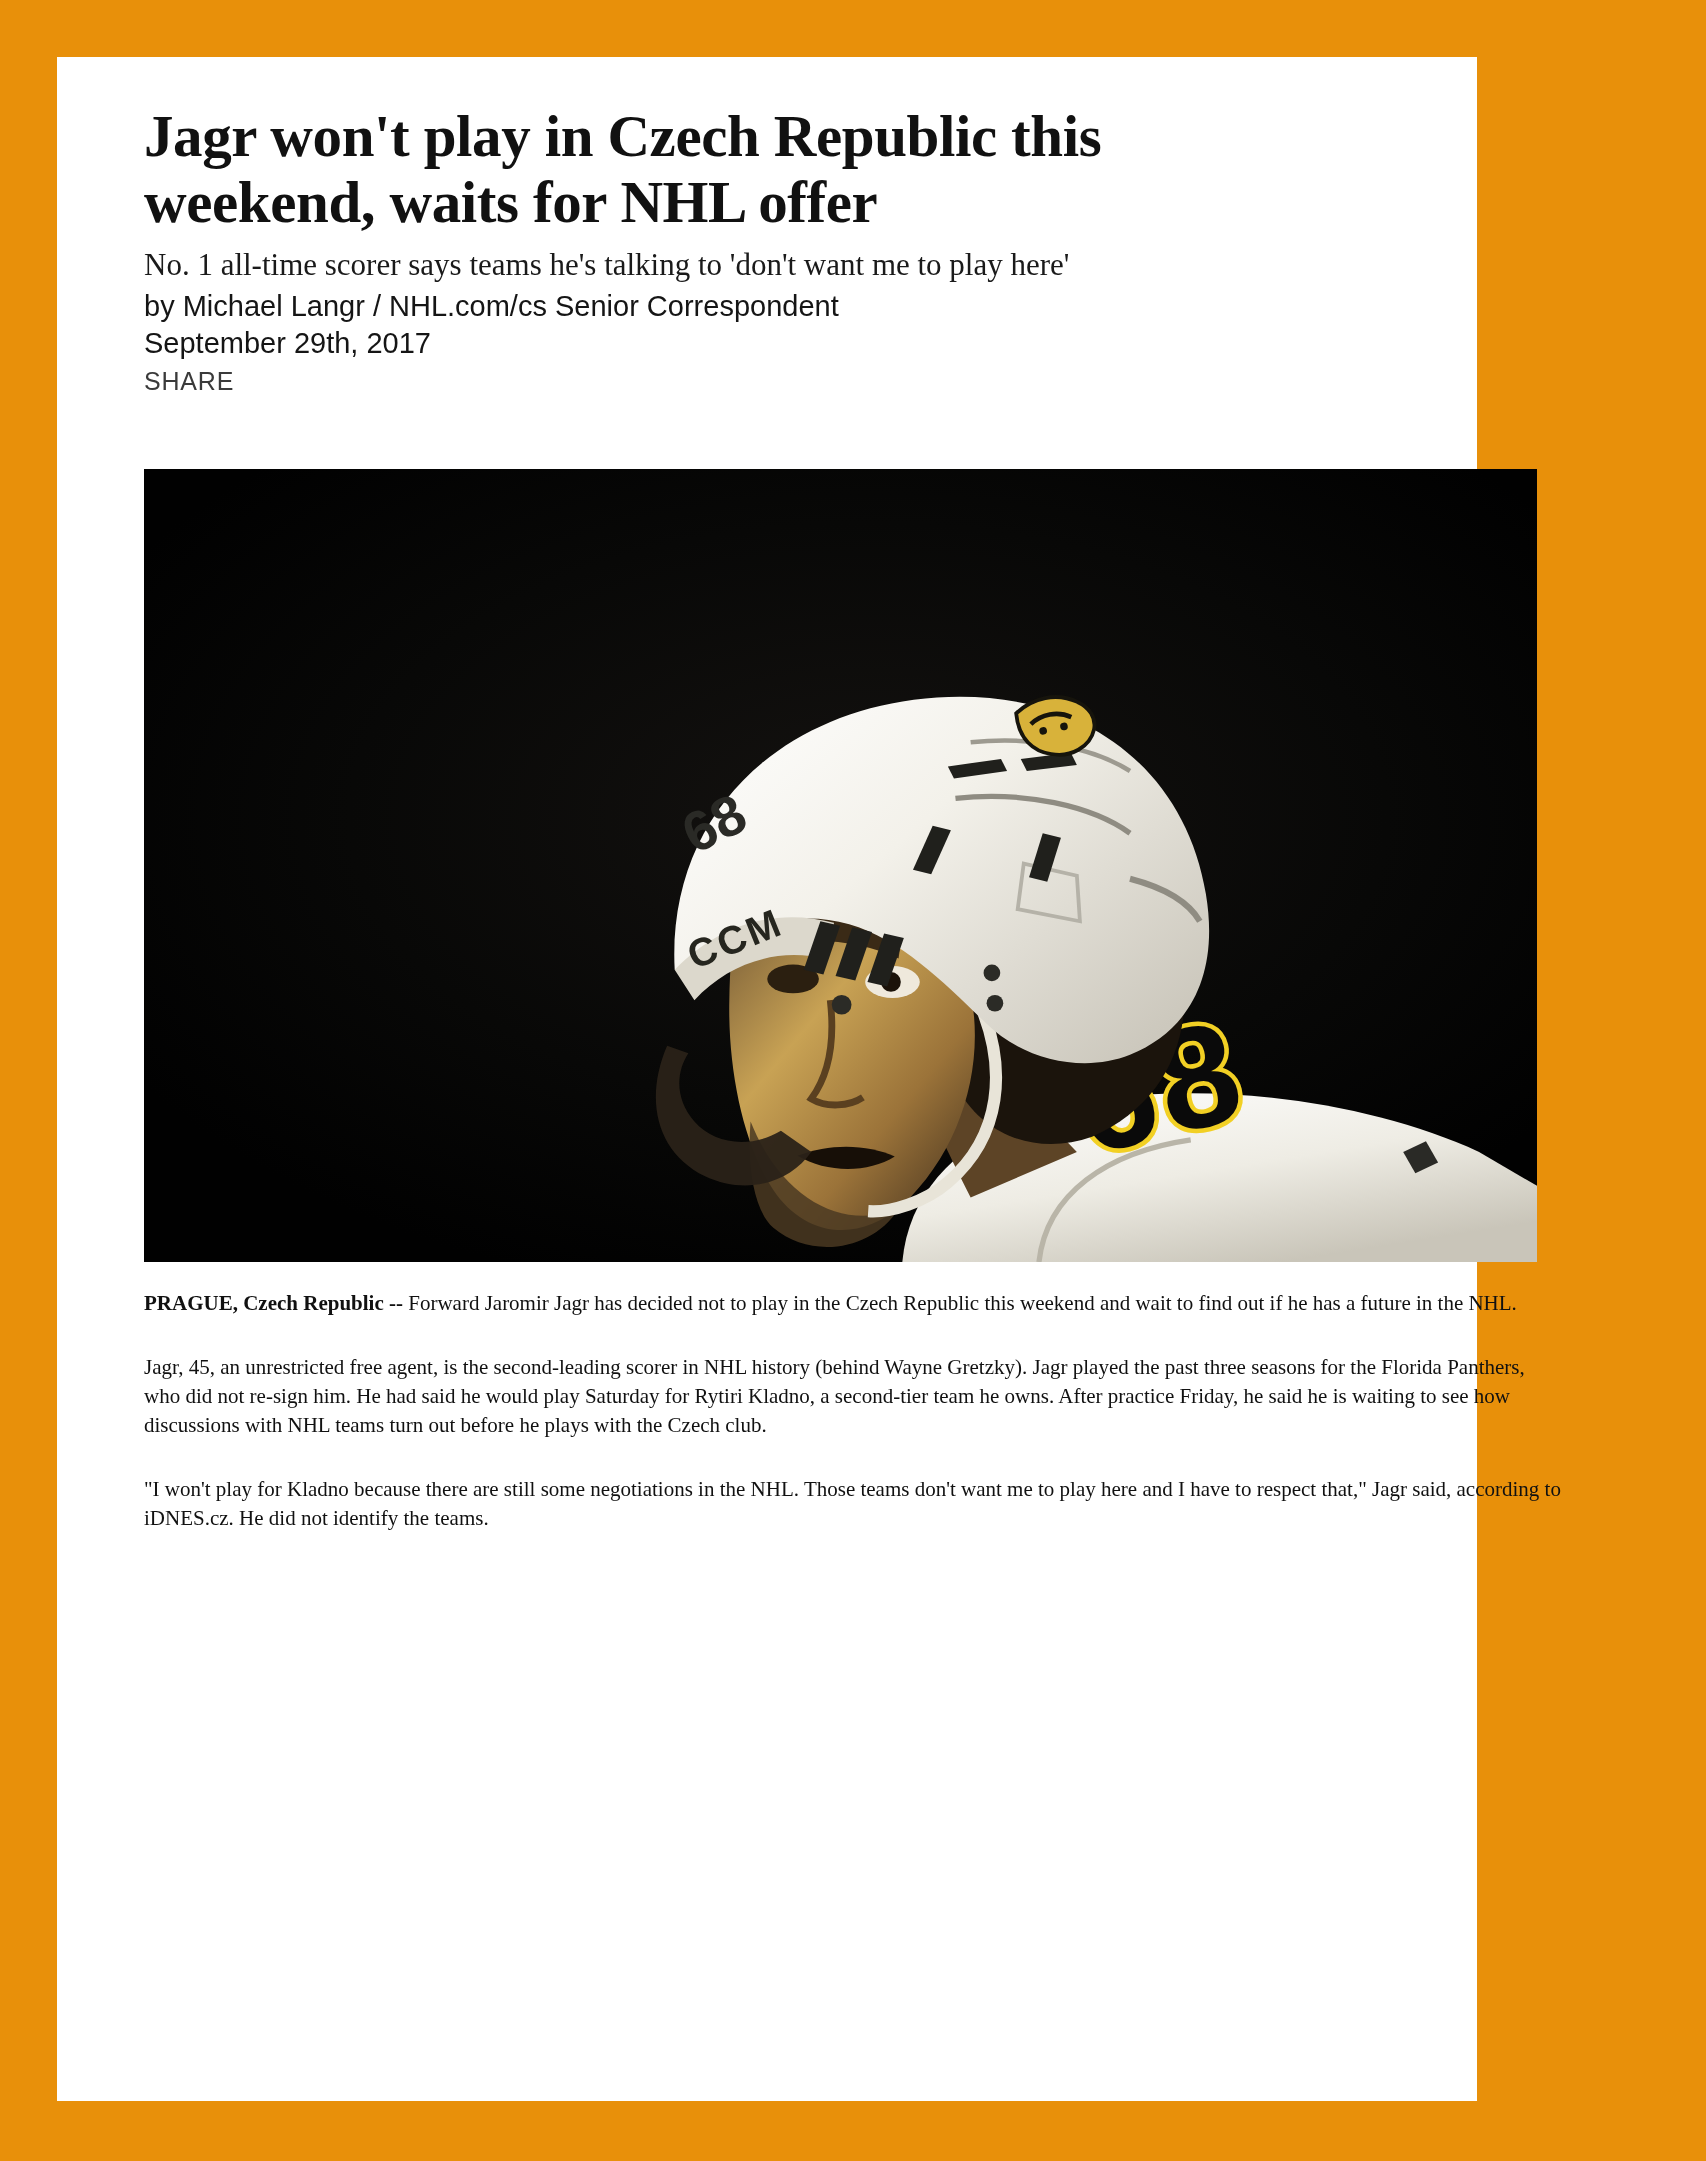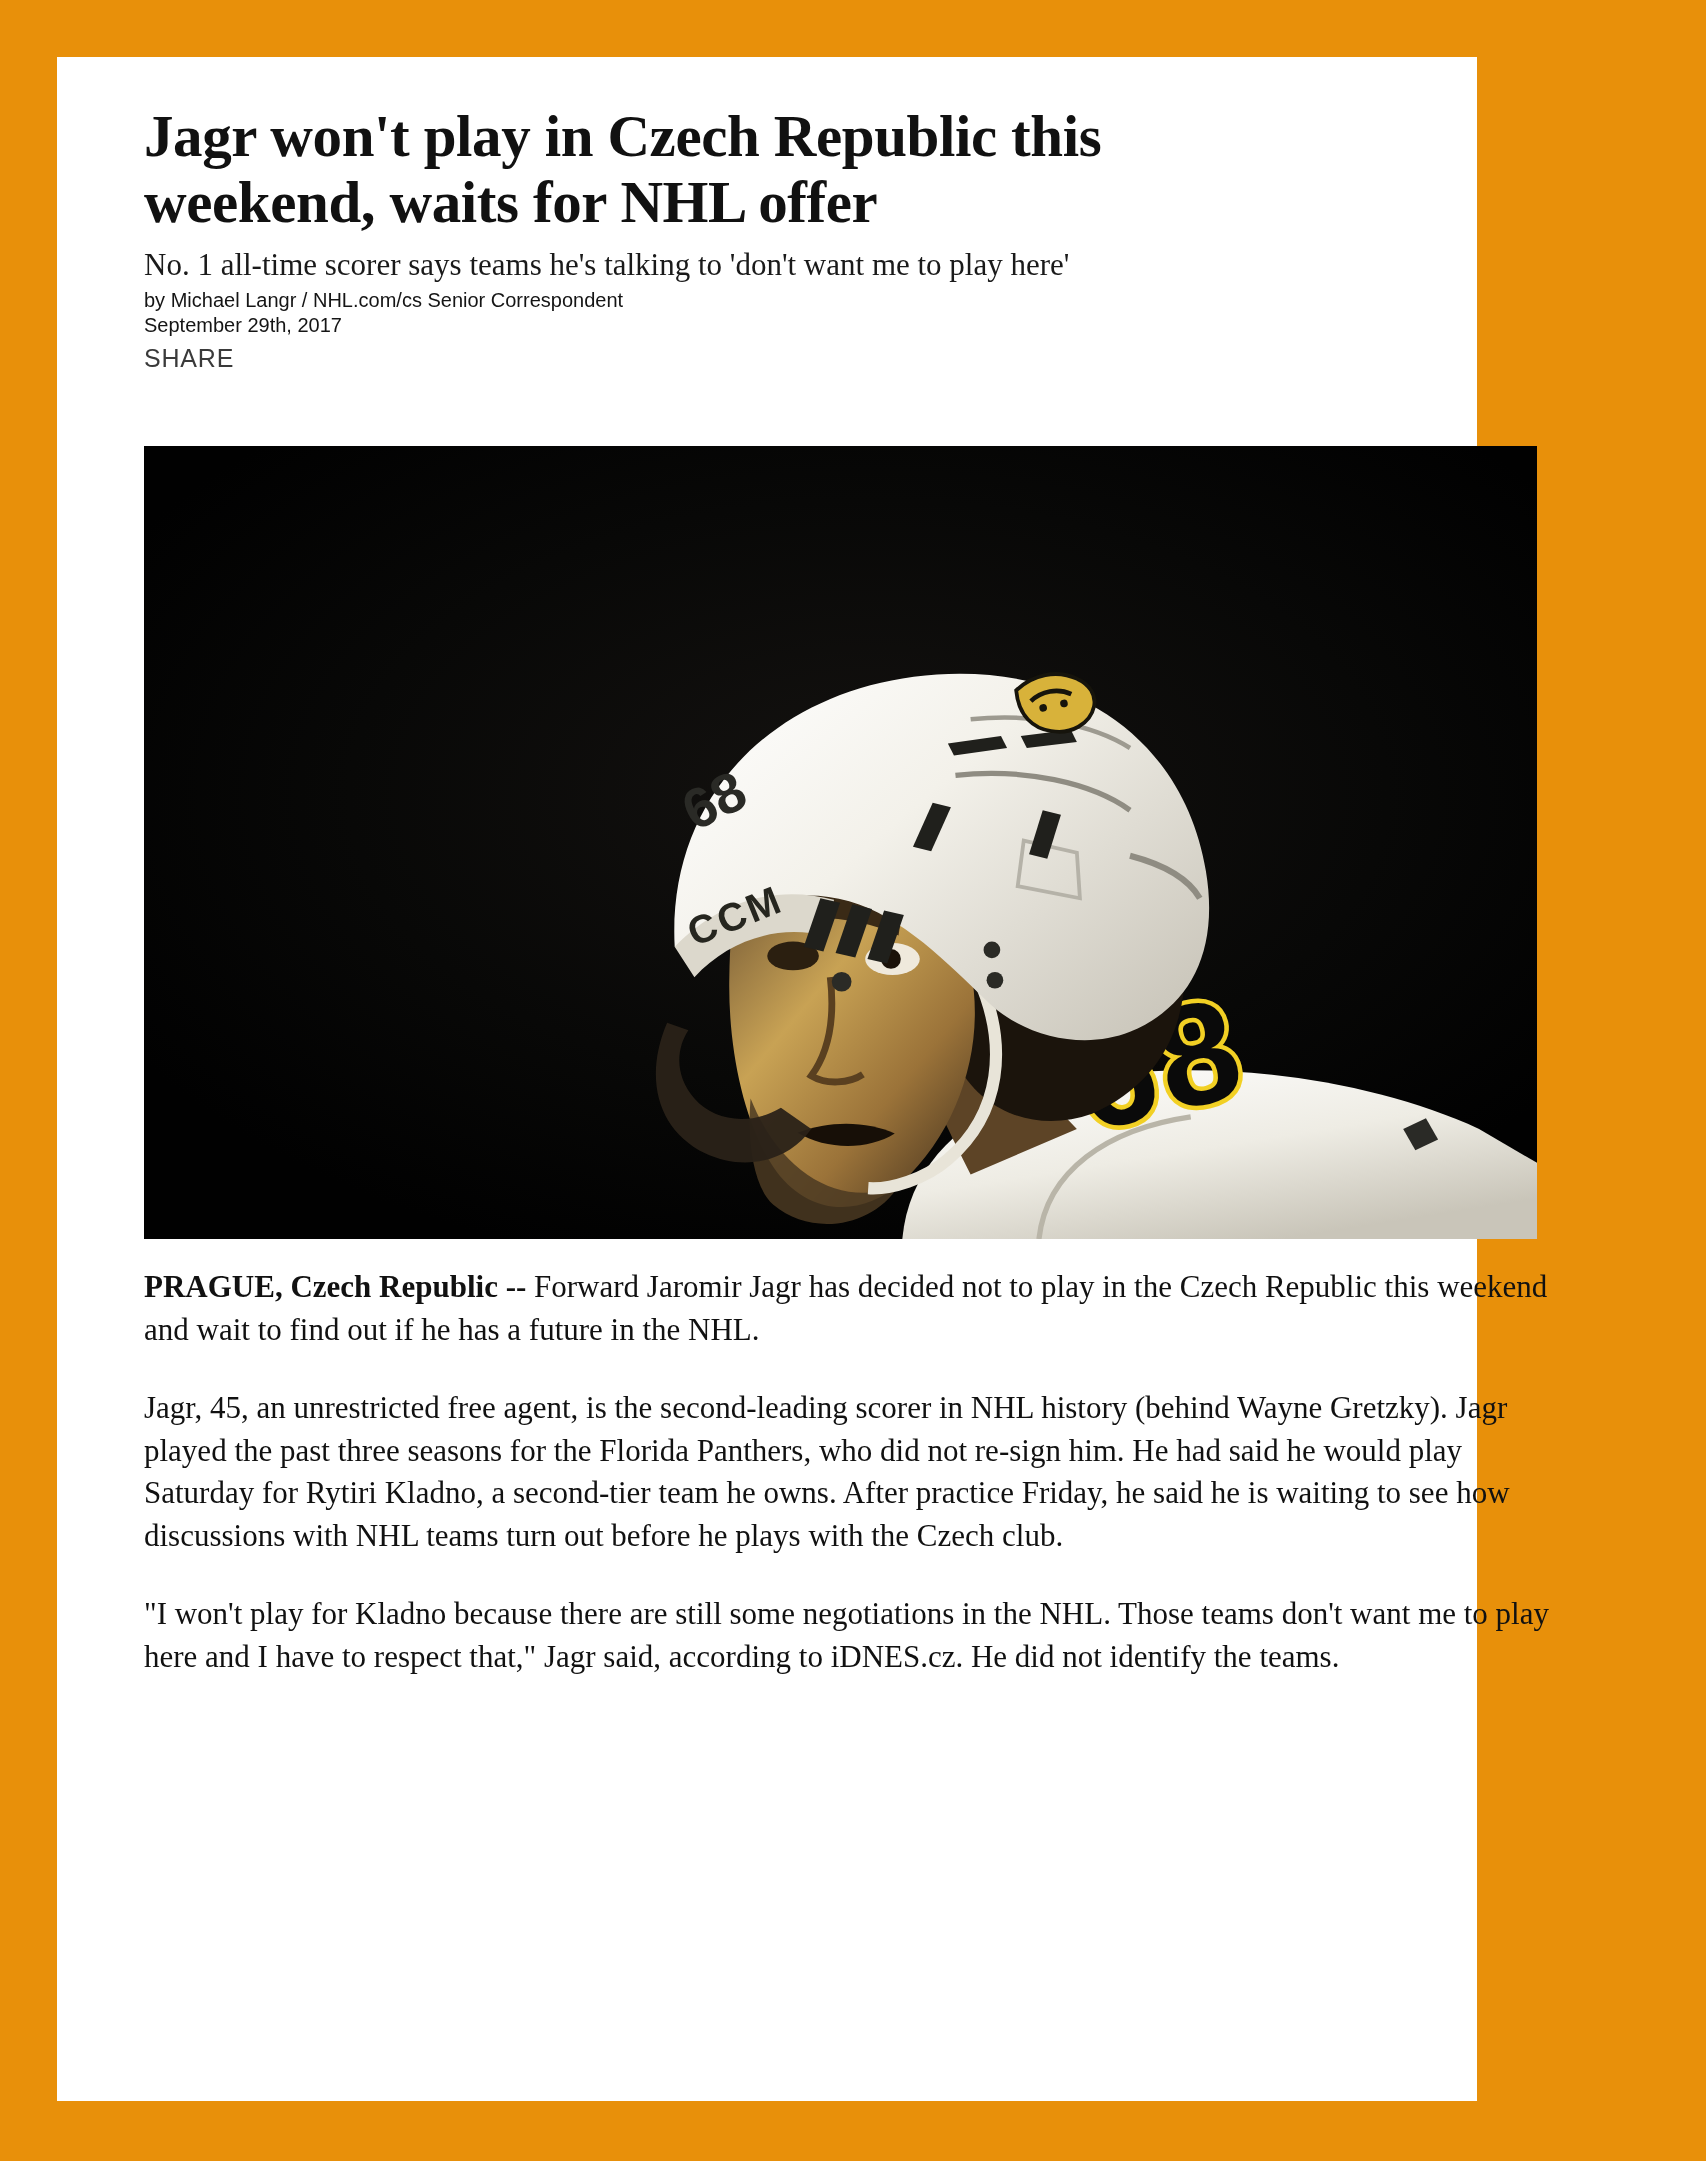--- a/index.html
+++ b/index.html
@@ -48,21 +48,21 @@
     font-size: 31px;
     line-height: 1.2;
     color: #1a1a1a;
     margin: 0 0 4.6px 0;
   }
 
   
   .byline,
   .pubdate {
     font-family: "Liberation Sans", sans-serif;
-    font-size: 20px;
+    font-size: 29px;
     line-height: 1.28;
     color: #151515;
     margin: 0;
   }
 
   .share {
     font-family: Liberation Sans, sans-serif;
     font-size: 25px;
     line-height: 1.2;
     color: #3a3a3a;
@@ -81,21 +81,21 @@
   }
   .photo-svg { display: block; width: 100%; height: 100%; }
 
   
   .article {
     margin-top: 27px;
     width: 1422px;
   }
   .para {
     font-family: "Liberation Serif", serif;
-    font-size: 31px;
+    font-size: 21px;
     line-height: 1.38;
     color: #111111;
     margin: 0 0 35px 0;
     text-align: left;
   }
   .para:last-child { margin-bottom: 0; }
   .dateline {
     font-weight: bold;
   }
 </style>

